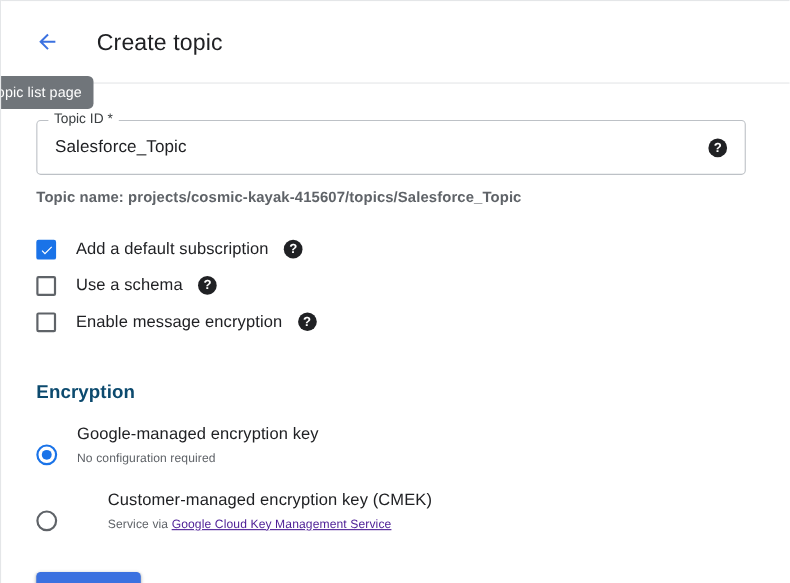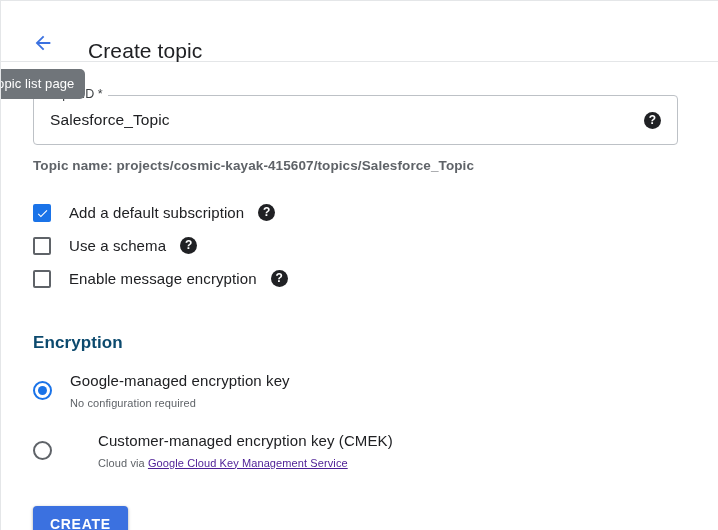--- a/index.html
+++ b/index.html
@@ -23,26 +23,26 @@
     width: 718px;
     height: 530px;
     background: #ffffff;
     border-left: 1px solid #e4e6e8;
     overflow: hidden;
   }
 
   
   #header {
     position: relative;
-    height: 62px;
+    height: 76px;
     border-top: 1px solid #e4e6e8;
     border-bottom: 1px solid #e4e6e8;
     background: #ffffff;
     display: flex;
-    align-items: flex-end;
+    align-items: center;
     padding-left: 24px;
   }
   #back-button {
     width: 36px;
     height: 36px;
     display: flex;
     align-items: center;
     justify-content: center;
     border: none;
     background: transparent;
@@ -198,21 +198,21 @@
   #encryption-section { margin-top: 31px; }
   .section-title {
     font-size: 17px;
     font-weight: bold;
     color: #0c4a6e;
     letter-spacing: 0.1px;
     margin-bottom: 19px;
   }
   .radio-row {
     display: flex;
-    align-items: center;
+    align-items: flex-end;
   }
   .radio-row + .radio-row { margin-top: 23px; gap: 28px; }
   .radio-outer {
     width: 19px;
     height: 19px;
     border-radius: 50%;
     flex: 0 0 auto;
     margin-top: 1px;
     display: flex;
     align-items: center;
@@ -359,21 +359,21 @@
           <div class="radio-sub">No configuration required</div>
         </span>
       </div>
 
       <div class="radio-row">
         <span class="radio-outer unselected">
           
         </span>
         <span class="radio-texts">
           <div class="radio-label">Customer-managed encryption key (CMEK)</div>
-          <div class="radio-sub"><span>Cloud via </span><a>Google Cloud Key Management Service</a></div>
+          <div class="radio-sub"><span>Service via </span><a>Google Cloud Key Management Service</a></div>
         </span>
       </div>
     </div>
 
     
     <button id="create-button">CREATE</button>
 
   </div>
 </div>
 

